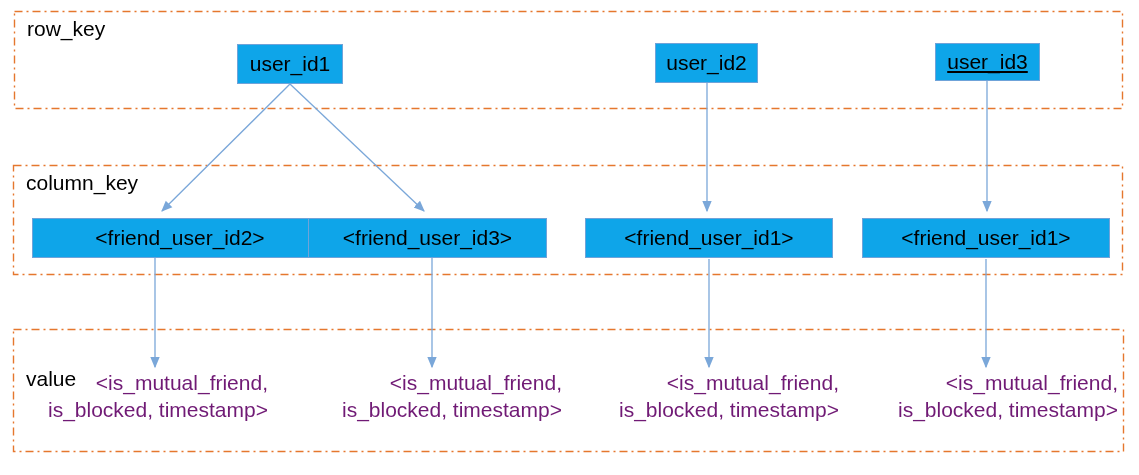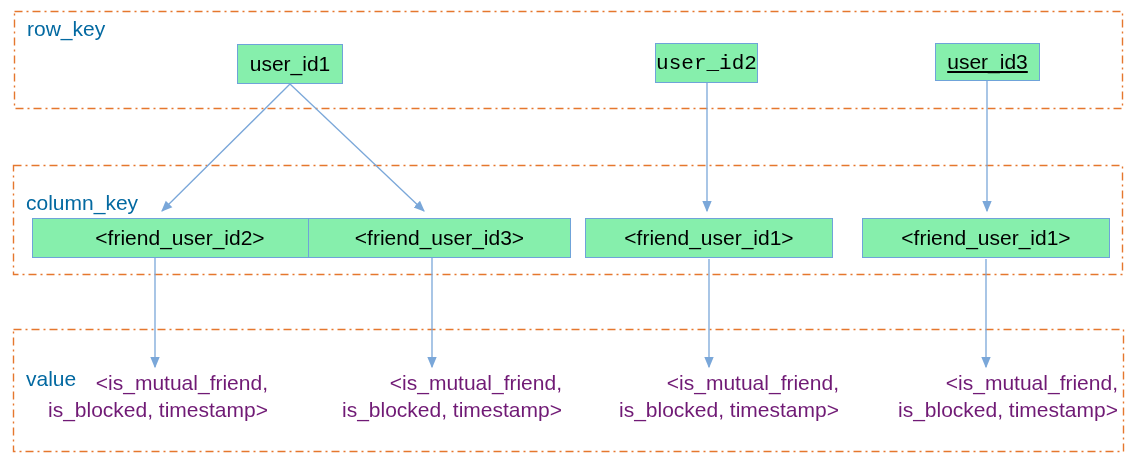--- a/index.html
+++ b/index.html
@@ -19,28 +19,28 @@
     position: absolute;
     left: 0;
     top: 0;
     width: 1139px;
     height: 475px;
   }
   .band-label {
     position: absolute;
     font-size: 21px;
     line-height: 24px;
-    color: #0369a1;
+    color: #000000;
     white-space: nowrap;
   }
   .node {
     position: absolute;
     box-sizing: border-box;
     border: 1.5px solid #6fa3d9;
-    background: #86efac;
+    background: #0ea5e9;
     display: flex;
     align-items: center;
     justify-content: center;
     font-size: 21px;
     color: #000000;
     white-space: nowrap;
   }
   .vtext {
     position: absolute;
     width: 260px;
@@ -72,29 +72,29 @@
     <line x1="707" y1="83" x2="707" y2="211" stroke="#7aa7d9" stroke-width="1.3" marker-end="url(#ah)"></line>
     <line x1="987" y1="81" x2="987" y2="211" stroke="#7aa7d9" stroke-width="1.3" marker-end="url(#ah)"></line>
 
     <line x1="155" y1="258" x2="155" y2="367" stroke="#7aa7d9" stroke-width="1.3" marker-end="url(#ah)"></line>
     <line x1="432" y1="258" x2="432" y2="367" stroke="#7aa7d9" stroke-width="1.3" marker-end="url(#ah)"></line>
     <line x1="709" y1="259" x2="709" y2="367" stroke="#7aa7d9" stroke-width="1.3" marker-end="url(#ah)"></line>
     <line x1="986" y1="259" x2="986" y2="367" stroke="#7aa7d9" stroke-width="1.3" marker-end="url(#ah)"></line>
   </svg>
 
   <div class="band-label" style="left:27px; top:17px;">row_key</div>
-  <div class="band-label" style="left:26px; top:171px;margin-top:20px;">column_key</div>
+  <div class="band-label" style="left:26px; top:171px;">column_key</div>
   <div class="band-label" style="left:26px; top:335px;margin-top:32px;">value</div>
 
   <div class="node" style="left:237px; top:44px; width:106px; height:40px;">user_id1</div>
-  <div class="node" style="left:655px; top:43px; width:103px; height:40px;font-family:Liberation Mono, monospace;">user_id2</div>
+  <div class="node" style="left:655px; top:43px; width:103px; height:40px;">user_id2</div>
   <div class="node" style="left:935px; top:43px; width:105px; height:38px;text-decoration:underline;">user_id3</div>
 
   <div class="node" style="left:32px; top:218px; width:296px; height:40px;">&lt;friend_user_id2&gt;</div>
-  <div class="node" style="left:308px; top:218px; width:263px; height:40px;">&lt;friend_user_id3&gt;</div>
+  <div class="node" style="left:308px; top:218px; width:239px; height:40px;">&lt;friend_user_id3&gt;</div>
   <div class="node" style="left:585px; top:218px; width:248px; height:40px;">&lt;friend_user_id1&gt;</div>
   <div class="node" style="left:862px; top:218px; width:248px; height:40px;">&lt;friend_user_id1&gt;</div>
 
   <div class="vtext" style="left:8px; top:369px;">
     <div>&lt;is_mutual_friend,</div>
     <div>is_blocked, timestamp&gt;</div>
   </div>
   <div class="vtext" style="left:302px; top:369px;">
     <div>&lt;is_mutual_friend,</div>
     <div>is_blocked, timestamp&gt;</div>

